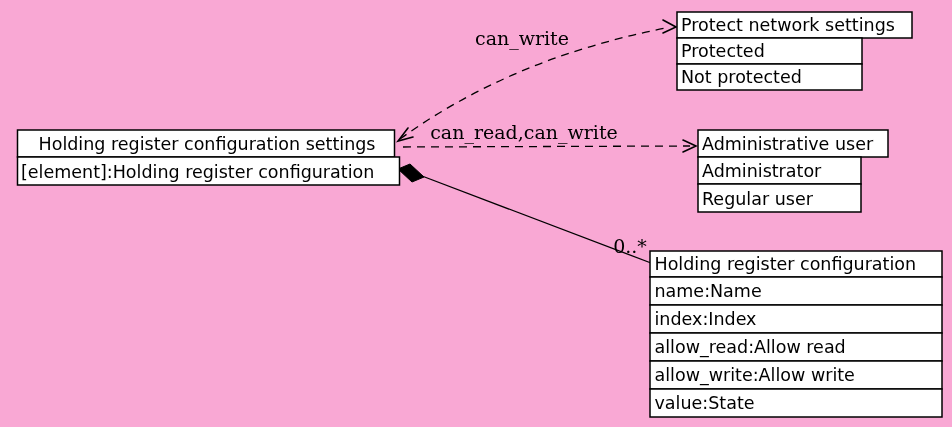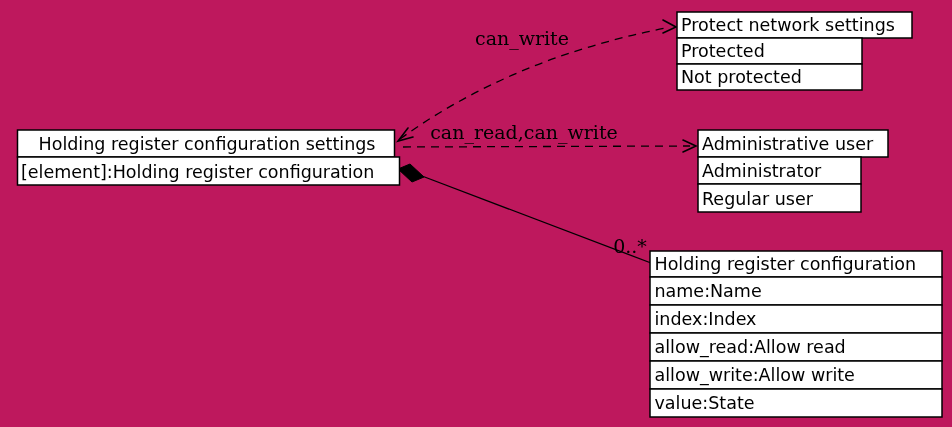--- a/index.html
+++ b/index.html
@@ -4,21 +4,21 @@
 <style>
   html, body {
     margin: 0;
     padding: 0;
     background: #ffffff;
   }
   #stage {
     position: relative;
     width: 952px;
     height: 427px;
-    background: #be185d;
+    background: #f9a8d4;
     overflow: hidden;
   }
   svg { display: block; }
   .cell {
     fill: #ffffff;
     stroke: #000000;
     stroke-width: 1.5;
   }
   .node-text {
     font-family: "DejaVu Sans", "Liberation Sans", sans-serif;

